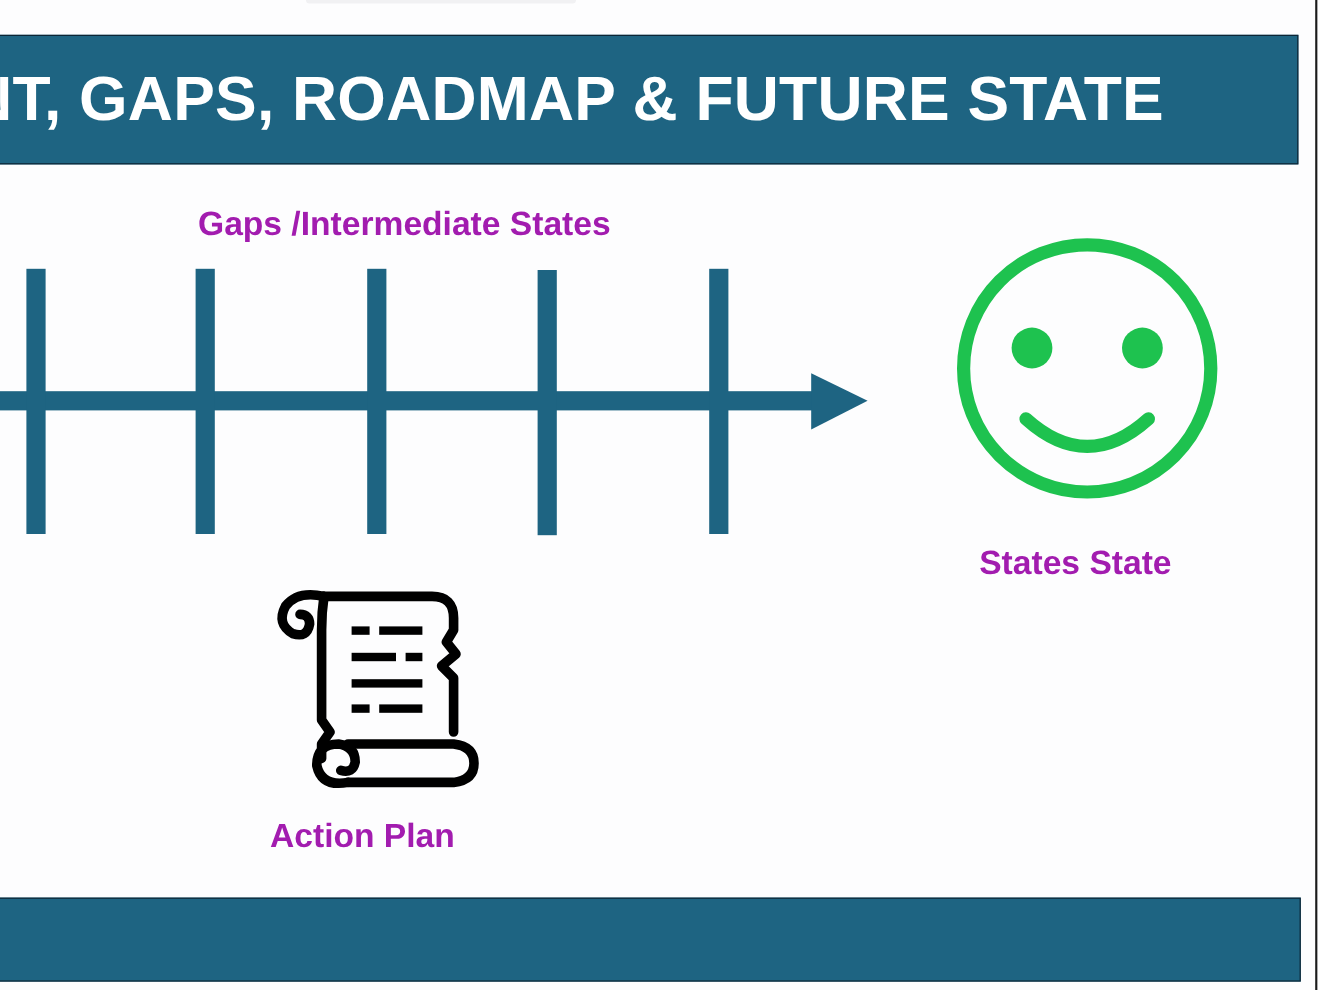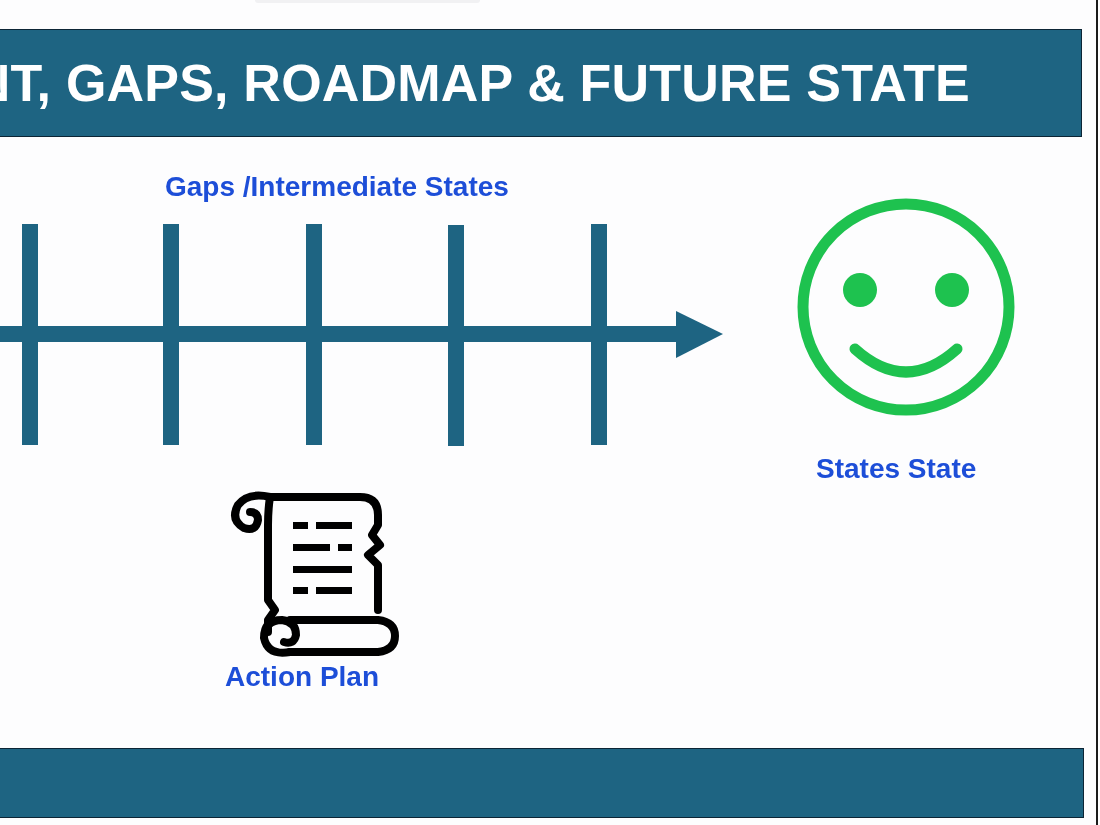--- a/index.html
+++ b/index.html
@@ -57,28 +57,28 @@
     }
     .right-strip {
       position: absolute;
       left: 1098px; top: 0;
       width: 2px; height: 825px;
       background: #ffffff;
     }
     .label {
       position: absolute;
       white-space: nowrap;
-      color: #1d4ed8;
+      color: #a21caf;
       font-weight: bold;
       font-size: 28px;
       line-height: 34px;
     }
     .gaps-label { left: 165px; top: 170px; }
     .target-label { left: 816px; top: 452px; }
-    .action-label { left: 225px; top: 660px; }
+    .action-label { left: 225px; top: 680px; }
     .diagram-svg {
       position: absolute;
       left: 0; top: 0;
     }
   </style>
 </head>
 <body>
 
 <div class="top-ghost"></div>
 

